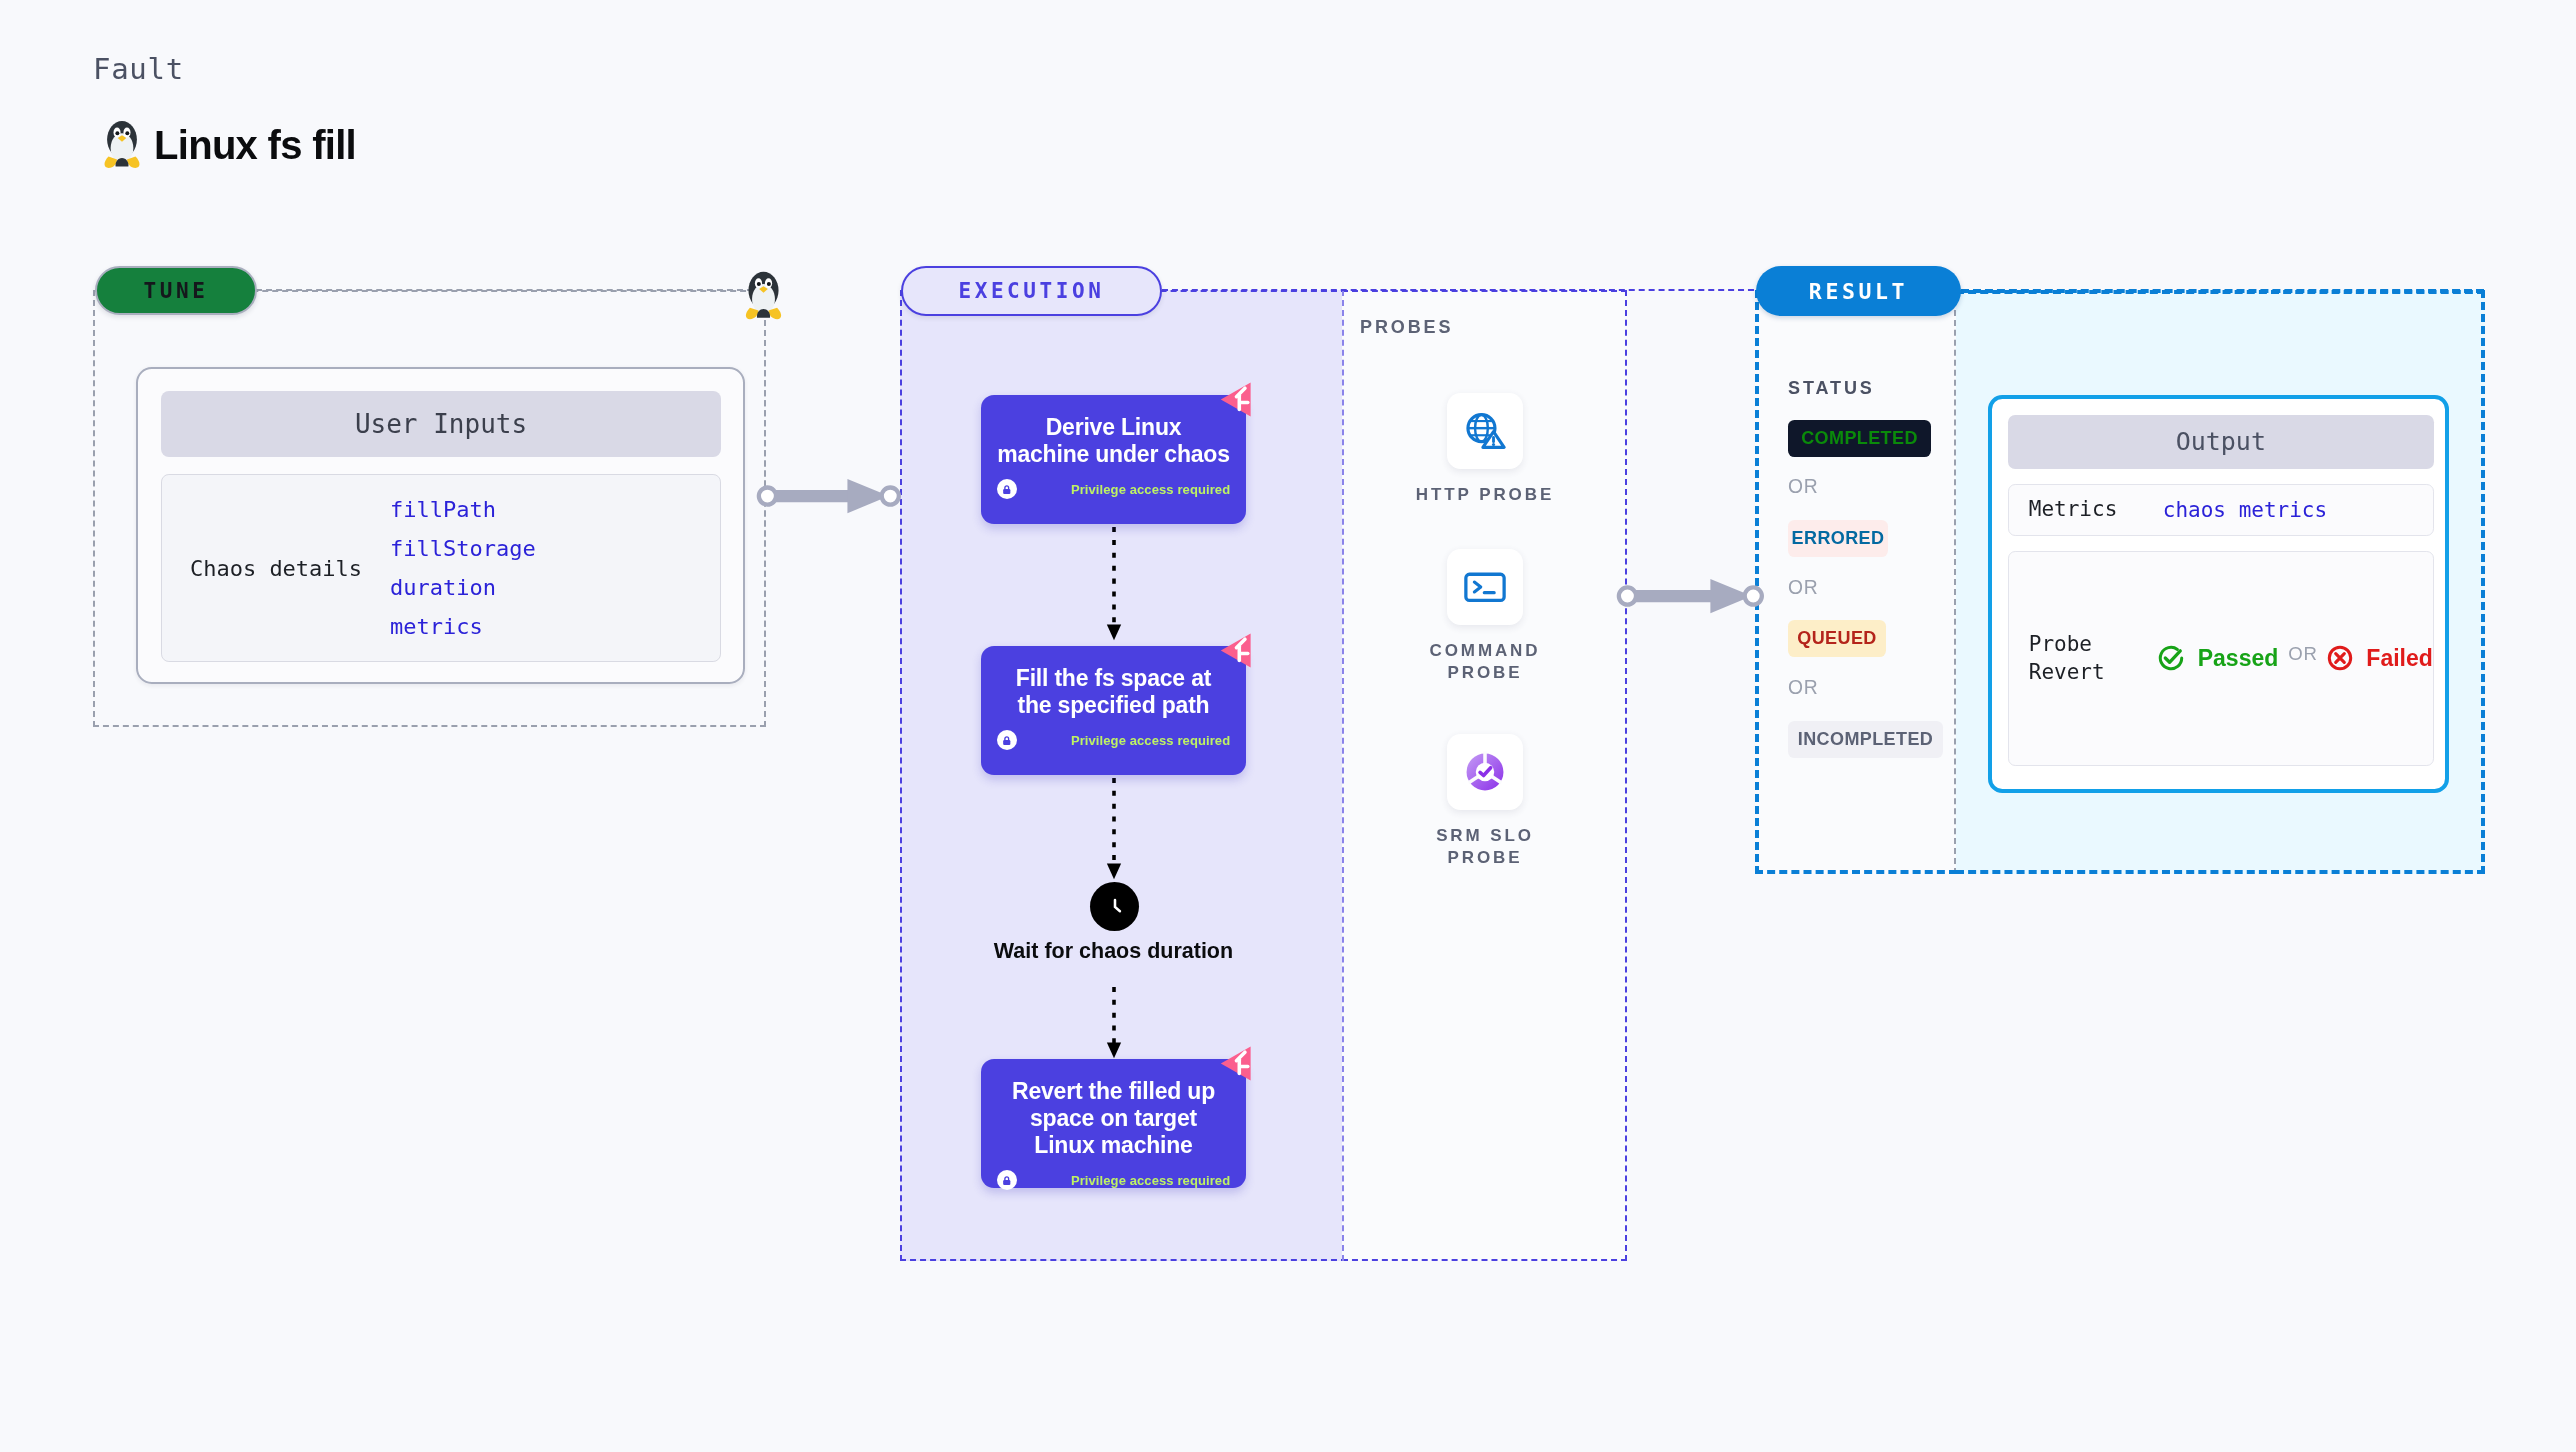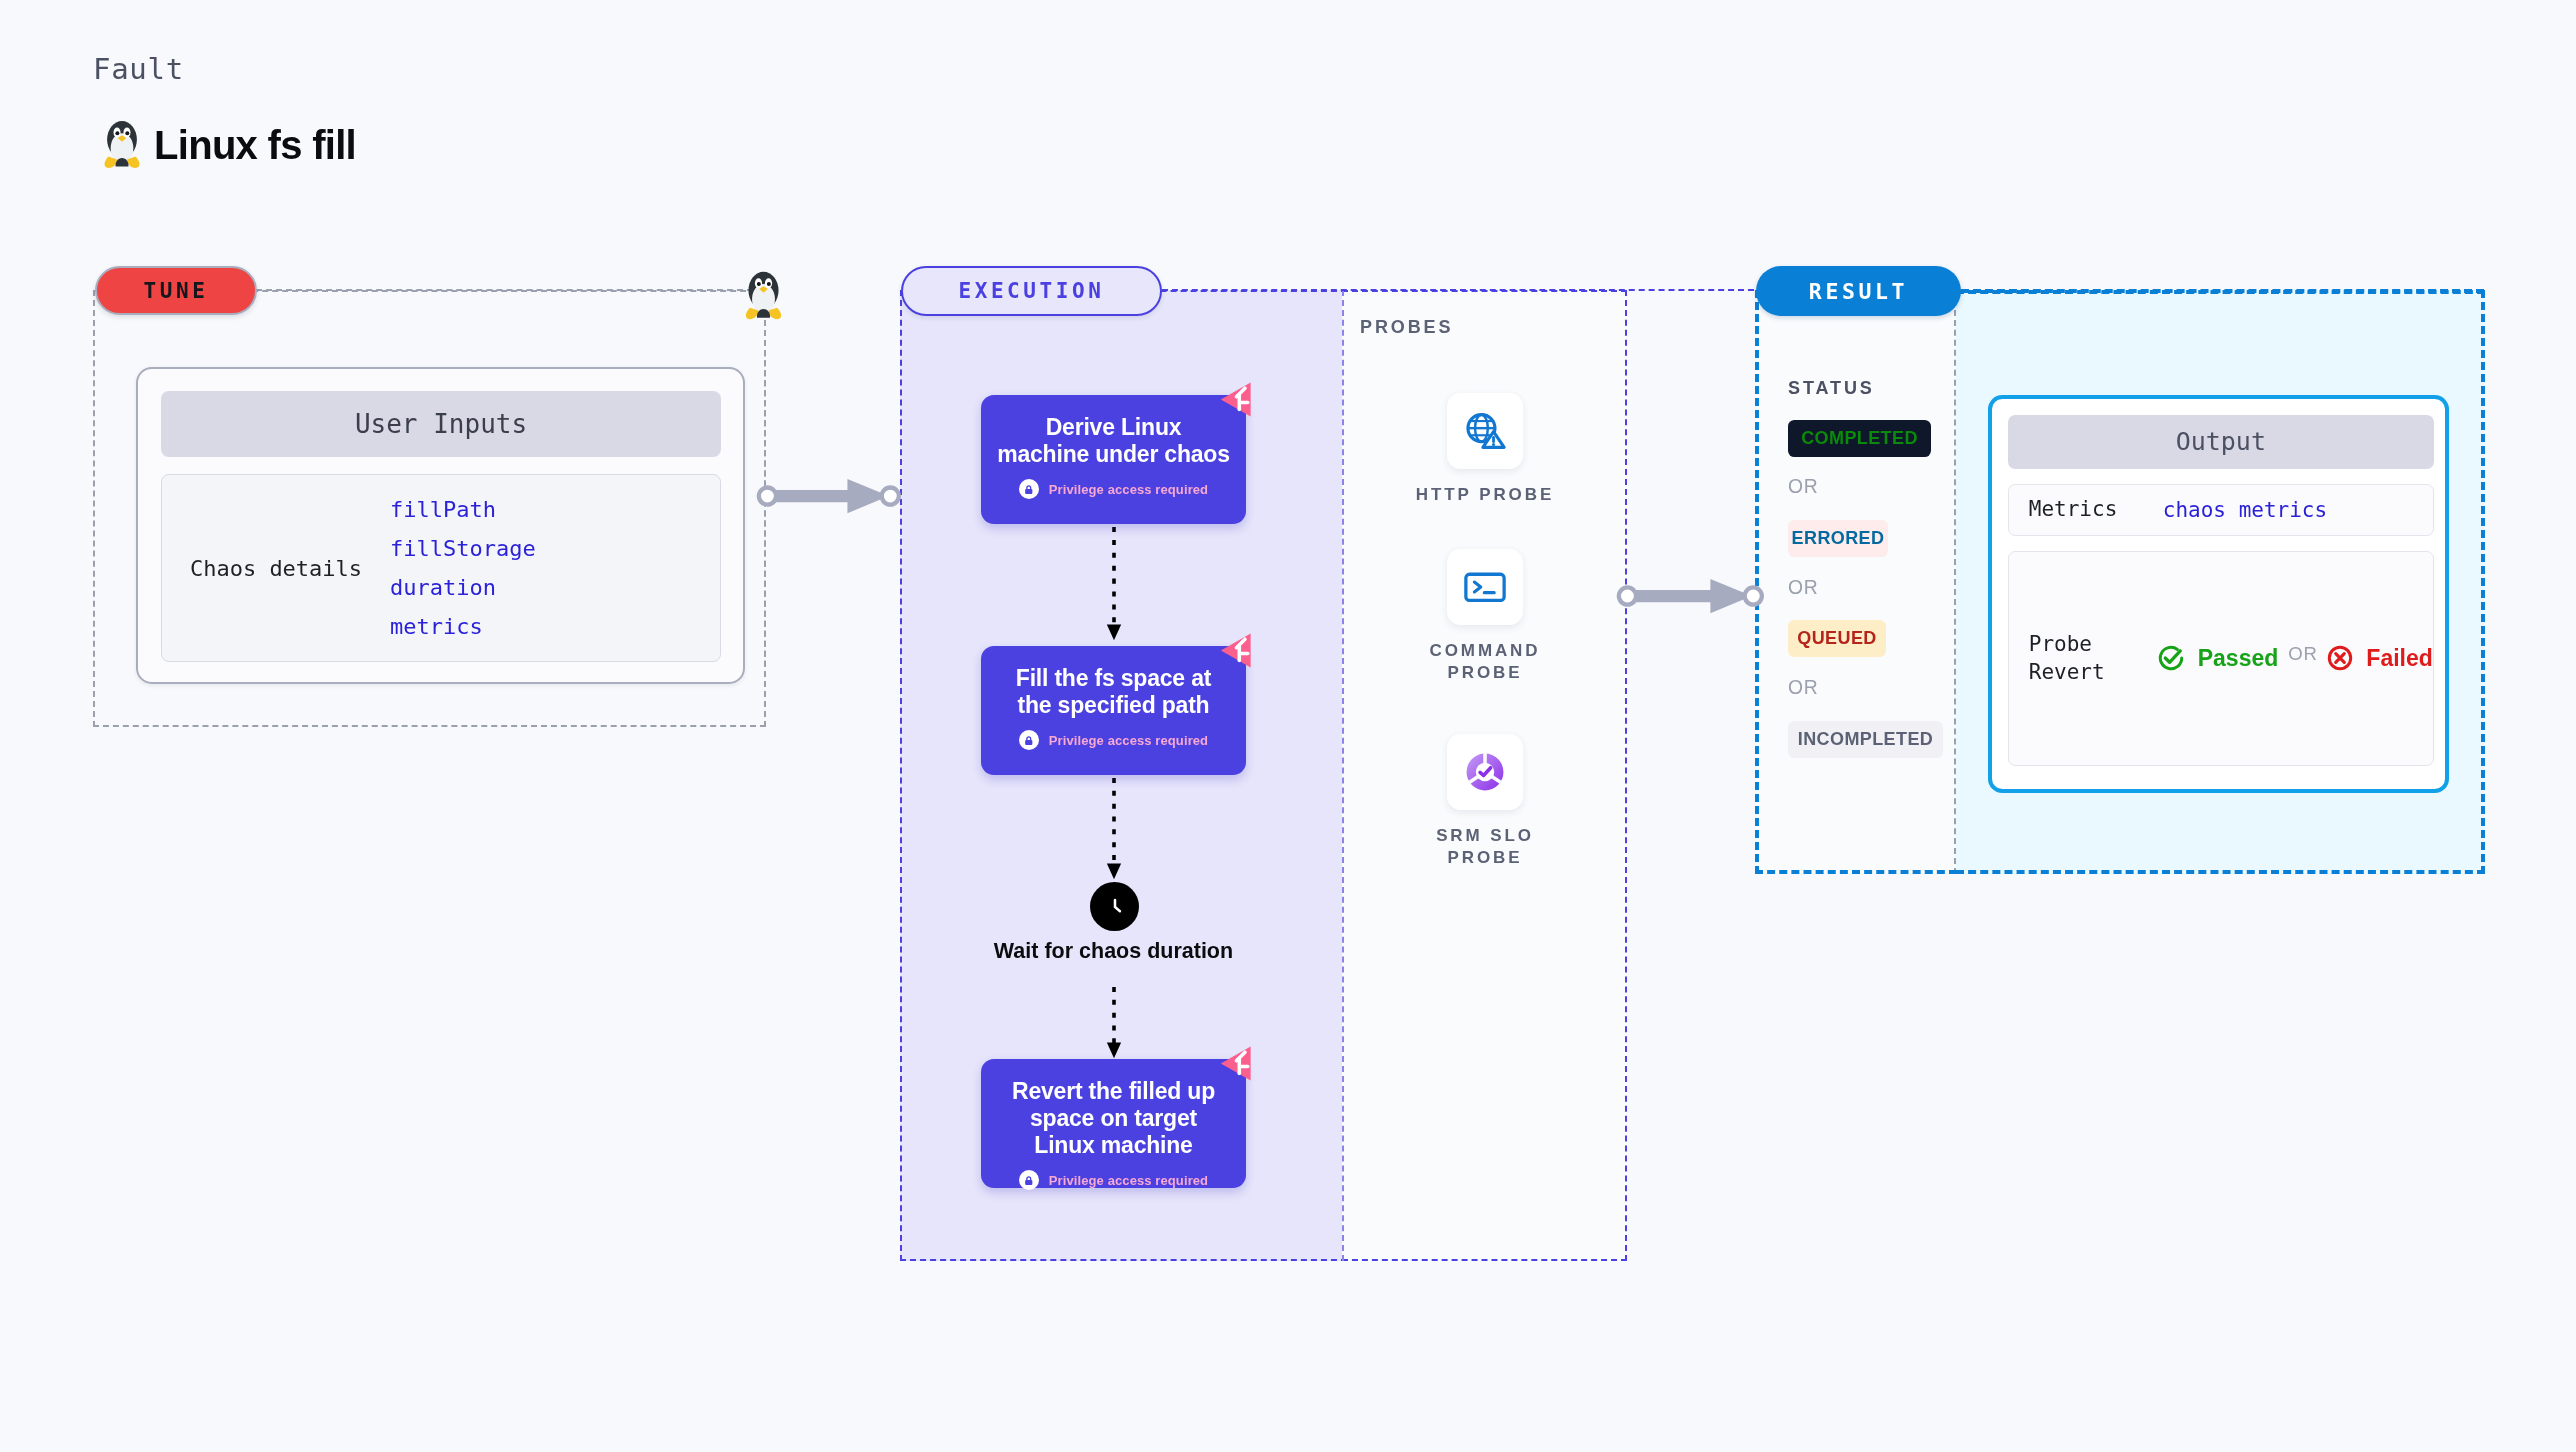--- a/index.html
+++ b/index.html
@@ -34,21 +34,21 @@
   .pill{
     position:absolute;box-sizing:border-box;
     display:flex;align-items:center;justify-content:center;
     border-radius:716px;
     font-family:"DejaVu Sans Mono",monospace;
     font-weight:bold;letter-spacing:3.6px;
     z-index:6;
   }
   #pill-tune{
     left:95px;top:266px;width:162px;height:49px;
-    background:#ef4444;border:2.1px solid #a9aebe;color:#15171c;
+    background:#15803d;border:2.1px solid #a9aebe;color:#15171c;
     font-size:21px;
     box-shadow:0 2.1px 5px rgba(30,35,60,.13);
   }
   #pill-execution{
     left:901px;top:266px;width:261px;height:50px;
     background:#e7e6fb;border:2.9px solid #4b40e0;color:#4b40e0;
     font-size:21px;
     box-shadow:0 2.1px 5px rgba(30,35,60,.1);
   }
   #pill-result{
@@ -118,23 +118,23 @@
     color:#ffffff;text-align:center;
     box-shadow:0 4.3px 10px rgba(60,50,190,.22);
     padding:18.6px 15.8px 14.3px 15.8px;
     z-index:5;
   }
   .exec-node .node-title{
     font-size:23px;font-weight:bold;line-height:1.18;
     letter-spacing:-0.2px;
   }
   .exec-node .node-priv{
-    display:flex;align-items:center;justify-content:center;
+    display:flex;align-items:center;justify-content:space-between;
     gap:10px;margin-top:11.5px;
-    font-size:13px;font-weight:600;color:#f9a8d4;letter-spacing:0.1px;
+    font-size:13px;font-weight:600;color:#bef264;letter-spacing:0.1px;
   }
   .lock-badge{
     width:20px;height:20px;border-radius:50%;background:#ffffff;
     display:flex;align-items:center;justify-content:center;flex:0 0 auto;
   }
   .ribbon{position:absolute;right:-15.8px;top:-14.3px;width:44px;height:40px;z-index:9;}
 
   #node1{left:981px;top:395px;width:265px;height:129px;}
   #node2{left:981px;top:646px;width:265px;height:129px;}
   #node4{left:981px;top:1059px;width:265px;height:129px;}

